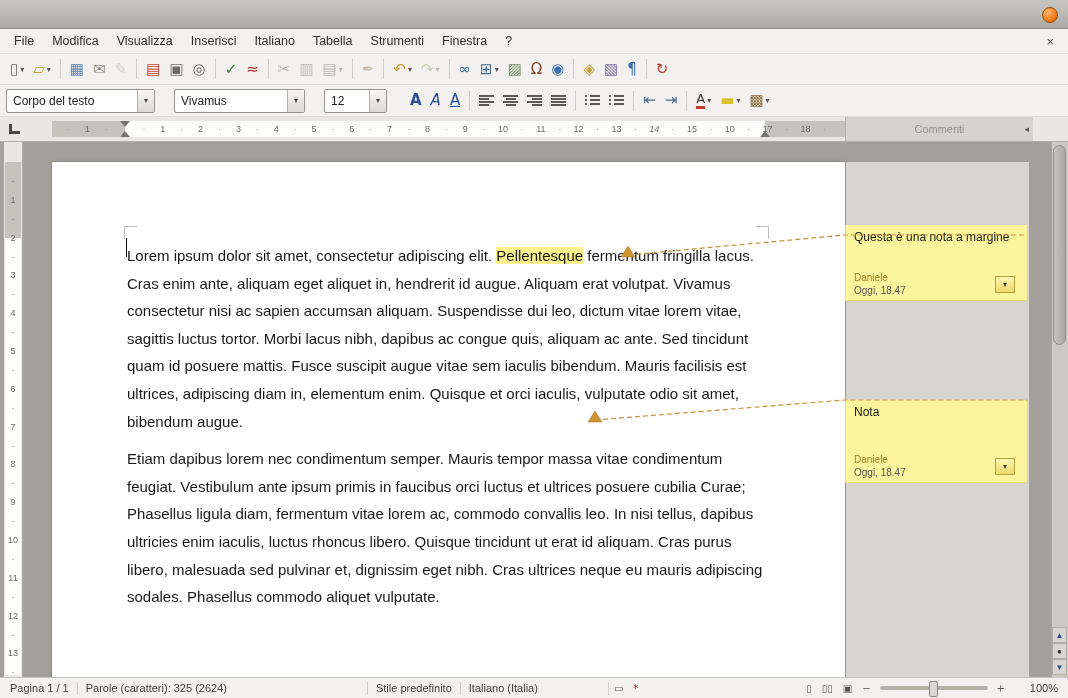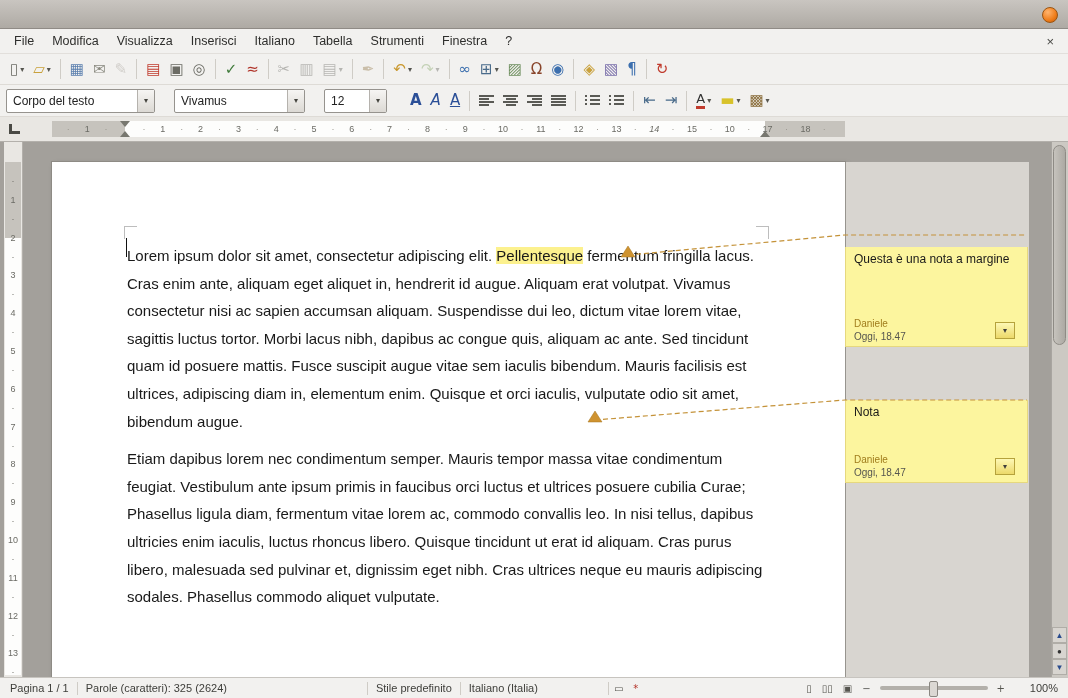--- a/index.html
+++ b/index.html
@@ -73,21 +73,21 @@
   .crop.tl{left:72px;top:64px;border-left:1px solid #bdbdbd;border-top:1px solid #bdbdbd}
   .crop.tr{left:704px;top:64px;border-right:1px solid #bdbdbd;border-top:1px solid #bdbdbd}
   .caret{position:absolute;left:74px;top:76px;width:1px;height:19px;background:#111}
   .doc{position:absolute;left:75px;top:70px;width:641px;font-size:15px;line-height:27.6px;color:#191919}
   .doc p{margin:10px 0 7px}
   .hl{background:#fcf18e}
 
   .rail{position:absolute;left:845px;top:20px;width:183px;height:521px;background:#d8d5d0;border-left:1px solid #97948e;z-index:1}
   .note{position:absolute;left:845px;width:183px;background:#fcf59e;border:1px solid #e6d87e;border-top:none;
         box-sizing:border-box;padding:5px 8px;z-index:4}
-  .note.n1{top:105px;height:100px}
+  .note.n1{top:83px;height:76px}
   .note.n2{top:258px;height:83px}
   .note-text{font-size:12px;color:#191919}
   .note-author{position:absolute;left:8px;bottom:17px;font-size:10px;color:#a07d1c}
   .note-time{position:absolute;left:8px;bottom:4px;font-size:10px;color:#55554f}
   .note-menu{position:absolute;right:12px;bottom:7px;width:20px;height:17px;box-sizing:border-box;
              border:1px solid #b5a23c;background:linear-gradient(#fdf8b4,#ecd96a);
              display:flex;align-items:center;justify-content:center;font-size:8px;color:#3f3f3b}
   .connectors{position:absolute;left:0;top:0;z-index:5;pointer-events:none}
   .dash{fill:none;stroke:#c49238;stroke-width:1.2;stroke-dasharray:5 3}
   .anchor{fill:#cf9330;stroke:#a5751f;stroke-width:.5}
@@ -340,20 +340,24 @@
         <span class="tick tdot" style="left: 521.9px;">·</span>
         <span class="tick tdot" style="left: 559.7px;">·</span>
         <span class="tick tdot" style="left: 597.5px;">·</span>
         <span class="tick tdot" style="left: 635.3px;">·</span>
         <span class="tick tdot" style="left: 673.1px;">·</span>
         <span class="tick tdot" style="left: 710.9px;">·</span>
         <span class="tick tdot" style="left: 748.7px;">·</span>
         <span class="tick tdot" style="left: 786.5px;">·</span>
         <span class="tick tdot" style="left: 824.3px;">·</span>
       </div>
+    <div class="comments-header">
+      <span>Commenti</span>
+      <span class="collapse">◂</span>
+    </div>
   </div>
 
   <div class="main">
 
     <div class="vruler">
       <div class="vr-zone">
         <div class="vr-active"></div>
       </div>
     <span class="vtick" style="top: 57.8px;">1</span>
         <span class="vtick" style="top: 95.6px;">2</span>

